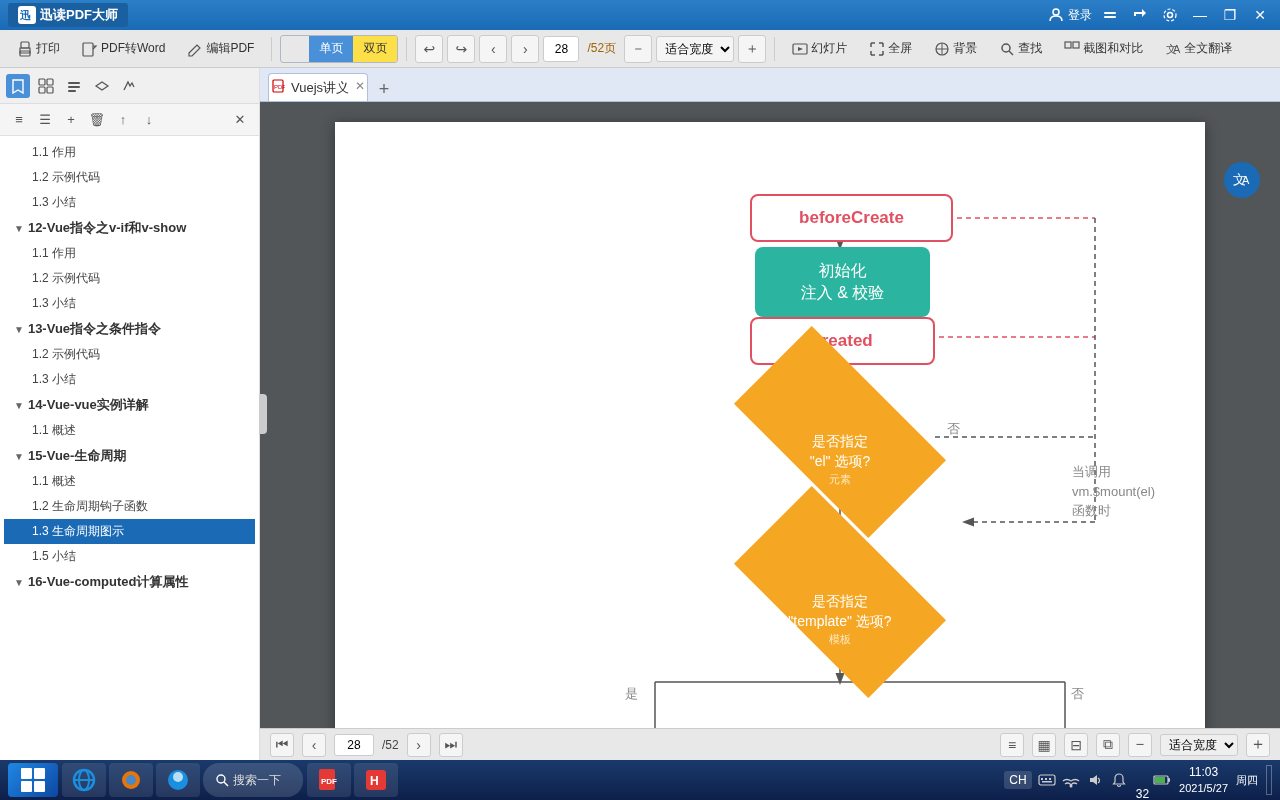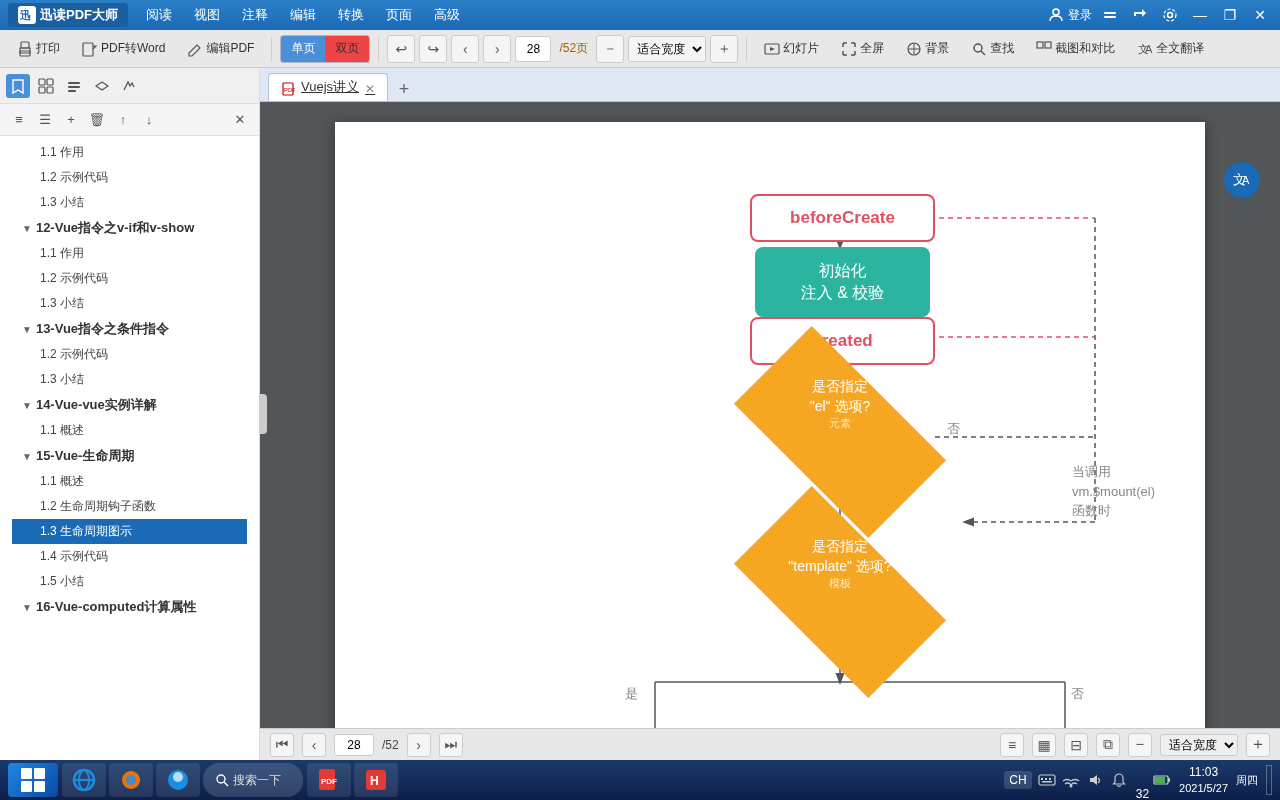--- a/index.html
+++ b/index.html
@@ -27,44 +27,44 @@
     .title-bar-right { margin-left: auto; display: flex; align-items: center; gap: 6px; }
     .title-btn { width: 24px; height: 22px; display: flex; align-items: center; justify-content: center; color: #fff; font-size: 14px; cursor: pointer; border-radius: 3px; }
     .title-bar-user { color: #fff; font-size: 12px; display: flex; align-items: center; gap: 4px; font-family: Liberation Serif, serif; }
 
     
     .toolbar { height: 38px; background: #e8e8e8; border-bottom: 1px solid #ccc; display: flex; align-items: center; padding: 0 8px; gap: 4px; }
     .toolbar-btn { display: flex; align-items: center; gap: 3px; padding: 3px 8px; border: 1px solid transparent; border-radius: 3px; cursor: pointer; font-size: 12px; color: #333; background: transparent; height: 28px; }
     .toolbar-btn svg { width: 16px; height: 16px; }
     .toolbar-sep { width: 1px; height: 24px; background: #ccc; margin: 0 4px; }
     .toolbar-view-btns { display: flex; align-items: center; border: 1px solid #b0b8c8; border-radius: 3px; overflow: hidden; }
-    .toolbar-view-btn { padding: 3px 10px; font-size: 12px; cursor: pointer; height: 26px; display: flex; align-items: center; background: #ef4444; color: #333; }
-    .toolbar-view-btn.active { background: #4a90d9; color: #fff; }
+    .toolbar-view-btn { padding: 3px 10px; font-size: 12px; cursor: pointer; height: 26px; display: flex; align-items: center; background: #fde047; color: #333; }
+    .toolbar-view-btn.active { background: #4a90d9; color: #fff; margin-left: 28px; }
     .toolbar-nav-btn { width: 28px; height: 28px; display: flex; align-items: center; justify-content: center; border: 1px solid #ccc; border-radius: 3px; cursor: pointer; background: #f5f5f5; font-size: 14px; color: #555; }
     .toolbar-page-input { width: 36px; height: 26px; text-align: center; border: 1px solid #ccc; border-radius: 3px; font-size: 12px; background: #fff; }
     .toolbar-page-total { font-size: 12px; color: #a16207; margin: 0 4px; }
     .toolbar-zoom-select { height: 26px; border: 1px solid #ccc; border-radius: 3px; font-size: 12px; padding: 0 4px; background: #f5f5f5; }
 
     
     .main-area { display: flex; flex: 1; overflow: hidden; }
 
     
     .sidebar { width: 260px; background: #fff; border-right: 1px solid #ddd; display: flex; flex-direction: column; flex-shrink: 0; }
     .sidebar-tabs { height: 36px; background: #f0f0f0; border-bottom: 1px solid #ddd; display: flex; align-items: center; padding: 0 6px; gap: 4px; }
     .sidebar-tab { width: 24px; height: 24px; display: flex; align-items: center; justify-content: center; cursor: pointer; border-radius: 3px; font-size: 14px; color: #555; }
     .sidebar-tab.active { background: #4a90d9; color: #fff; }
     .sidebar-actions { height: 32px; background: #f5f5f5; border-bottom: 1px solid #e0e0e0; display: flex; align-items: center; padding: 0 8px; gap: 4px; }
     .sidebar-action-btn { width: 22px; height: 22px; display: flex; align-items: center; justify-content: center; cursor: pointer; border-radius: 3px; font-size: 13px; color: #555; }
-    .sidebar-content { flex: 1; overflow-y: auto; padding: 4px 12px; }
+    .sidebar-content { flex: 1; overflow-y: auto; padding: 4px 4px; }
     .sidebar-section-header { display: flex; align-items: center; padding: 4px 10px; cursor: pointer; font-size: 13px; color: #333; font-weight: bold; }
     .sidebar-section-header .arrow { margin-right: 4px; font-size: 10px; color: #666; }
     .sidebar-item { padding: 4px 10px 4px 28px; cursor: pointer; font-size: 12px; color: #444; border-radius: 0; }
     .sidebar-item.active { background: #1a6ab5; color: #fff; }
     .tab-bar { height: 34px; background: #e0e8f5; border-bottom: 1px solid #b0c0d8; display: flex; align-items: flex-end; padding: 0 8px; }
-    .tab { display: flex; align-items: flex-end; gap: 6px; padding: 5px 12px; background: #fff; border: 1px solid #b0c0d8; border-bottom: none; border-radius: 4px 4px 0 0; font-size: 13px; color: #333; cursor: pointer; height: 28px; text-decoration: underline; }
+    .tab { display: flex; align-items: flex-start; gap: 6px; padding: 5px 2px; background: #fff; border: 1px solid #b0c0d8; border-bottom: none; border-radius: 4px 4px 0 0; font-size: 13px; color: #333; cursor: pointer; height: 28px; }
     .tab-close { font-size: 12px; color: #888; cursor: pointer; }
     .tab-add { width: 24px; height: 24px; display: flex; align-items: center; justify-content: center; color: #666; font-size: 18px; cursor: pointer; margin-left: 4px; }
 
     
     .pdf-area { flex: 1; background: #525659; overflow: hidden; position: relative; display: flex; flex-direction: column; }
     .pdf-canvas { flex: 1; overflow: auto; display: flex; justify-content: center; align-items: flex-start; padding: 20px; }
     .pdf-page { background: #fff; width: 870px; min-height: 680px; position: relative; overflow: hidden; box-shadow: 0 2px 12px rgba(0,0,0,0.4); }
 
     
     .sidebar-handle { position: absolute; right: -8px; top: 50%; transform: translateY(-50%); width: 8px; height: 40px; background: #ccc; border-radius: 0 4px 4px 0; cursor: col-resize; z-index: 10; }
@@ -75,21 +75,21 @@
     .bottom-page-input { width: 40px; height: 22px; text-align: center; border: 1px solid #ccc; border-radius: 3px; font-size: 12px; background: #fff; }
     .bottom-zoom-select { height: 22px; border: 1px solid #ccc; border-radius: 3px; font-size: 12px; padding: 0 4px; }
     .bottom-zoom-btn { width: 24px; height: 24px; display: flex; align-items: center; justify-content: center; border: 1px solid #ccc; border-radius: 3px; cursor: pointer; background: #f5f5f5; font-size: 16px; color: #555; }
 
     
     .blue-circle-btn { position: absolute; right: 12px; top: 50%; transform: translateY(-50%); width: 36px; height: 36px; background: #1a6ab5; border-radius: 50%; display: flex; align-items: center; justify-content: center; cursor: pointer; color: #fff; font-size: 18px; }
 
     
     .fc-rect { position: absolute; background: #2bb5a0; border-radius: 8px; display: flex; align-items: center; justify-content: center; text-align: center; color: #fff; font-size: 16px; font-weight: 500; line-height: 1.4; }
     .fc-rect-outline { position: absolute; background: #fff; border: 2.5px solid #e05060; border-radius: 8px; display: flex; align-items: center; justify-content: center; text-align: center; color: #e05060; font-size: 17px; font-weight: bold; line-height: 1.4; }
-    .fc-diamond { position: absolute; display: flex; align-items: flex-start; justify-content: center; text-align: center; }
+    .fc-diamond { position: absolute; display: flex; align-items: flex-end; justify-content: center; text-align: center; }
     .fc-diamond-inner { width: 100%; height: 100%; background: #f5a623; transform: rotate(45deg); position: absolute; }
     .fc-diamond-text { position: relative; z-index: 2; color: #fff; font-size: 14px; font-weight: 500; line-height: 1.4; text-align: center; }
     .fc-yes-label { position: absolute; color: #888; font-size: 13px; }
     .fc-no-label { position: absolute; color: #888; font-size: 13px; }
     .fc-side-text { position: absolute; color: #888; font-size: 13px; text-align: center; line-height: 1.5; }
 
     
     .flowchart-svg { position: absolute; top: 0; left: 0; width: 100%; height: 100%; pointer-events: none; }
   </style>
 </head>
@@ -97,29 +97,20 @@
 
 <div class="app-window">
 
   <div class="title-bar">
     <div class="title-bar-logo">
       <svg width="18" height="18" viewBox="0 0 18 18">
           <rect width="18" height="18" rx="3" fill="#fff"></rect>
           <text x="2" y="13" font-size="11" fill="#1a6ab5" font-weight="bold">迅</text>
         </svg>
       <span>迅读PDF大师</span>
-    </div>
-    <div class="title-bar-menu">
-      <div class="title-bar-menu-item">阅读</div>
-      <div class="title-bar-menu-item">视图</div>
-      <div class="title-bar-menu-item">注释</div>
-      <div class="title-bar-menu-item">编辑</div>
-      <div class="title-bar-menu-item">转换</div>
-      <div class="title-bar-menu-item">页面</div>
-      <div class="title-bar-menu-item">高级</div>
     </div>
     <div class="title-bar-right">
       <div class="title-bar-user">
         <svg width="16" height="16" viewBox="0 0 16 16">
             <circle cx="8" cy="5" r="3" fill="none" stroke="#fff" stroke-width="1.5"></circle>
             <path d="M2 14c0-3.3 2.7-5 6-5s6 1.7 6 5" fill="none" stroke="#fff" stroke-width="1.5"></path>
           </svg>
         <span>登录</span>
       </div>
       <div class="title-btn">
@@ -305,21 +296,20 @@
         </div>
         <div class="sidebar-item">1.1 概述</div>
 
         <div class="sidebar-section-header">
           <span class="arrow">▼</span>
           <span>15-Vue-生命周期</span>
         </div>
         <div class="sidebar-item">1.1 概述</div>
         <div class="sidebar-item">1.2 生命周期钩子函数</div>
         <div class="sidebar-item active">1.3 生命周期图示</div>
-        <div class="sidebar-item">1.4 示例代码</div>
         <div class="sidebar-item">1.5 小结</div>
 
         <div class="sidebar-section-header">
           <span class="arrow">▼</span>
           <span>16-Vue-computed计算属性</span>
         </div>
       </div>
 
       <div class="sidebar-handle"></div>
     </div>
@@ -367,21 +357,21 @@
             <line x1="320" y1="560" x2="320" y2="615" stroke="#555" stroke-width="1.5" marker-end="url(#arr)"></line>
             <line x1="730" y1="560" x2="730" y2="615" stroke="#555" stroke-width="1.5" marker-end="url(#arr)"></line>
 
             <defs>
               <marker id="arr" markerWidth="8" markerHeight="8" refX="6" refY="3" orient="auto">
                 <path d="M0,0 L0,6 L8,3 z" fill="#555"></path>
               </marker>
             </defs>
           </svg>
 
-          <div class="fc-rect-outline" style="left:415px;top:72px;width:185px;height:48px;">
+          <div class="fc-rect-outline" style="left:415px;top:72px;width:203px;height:48px;">
             <span>beforeCreate</span>
           </div>
 
           <div class="fc-rect" style="left:420px;top:125px;width:175px;height:70px;">
             <span style="white-space:pre-line;">初始化
 注入 &amp; 校验</span>
           </div>
 
           <div class="fc-rect-outline" style="left:415px;top:195px;width:185px;height:48px;">
             <span>created</span>

